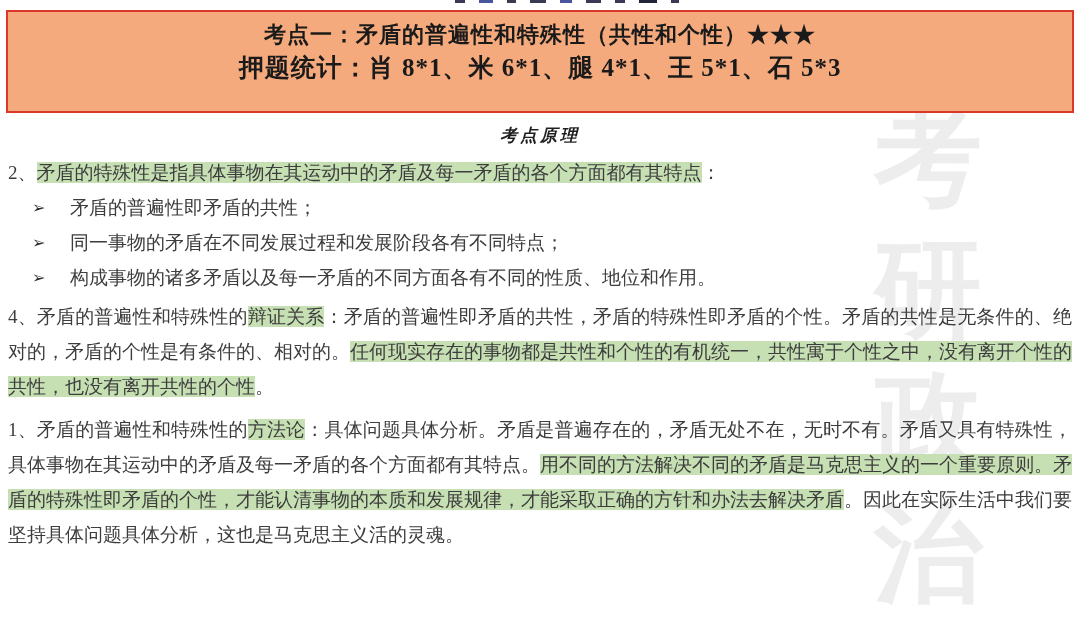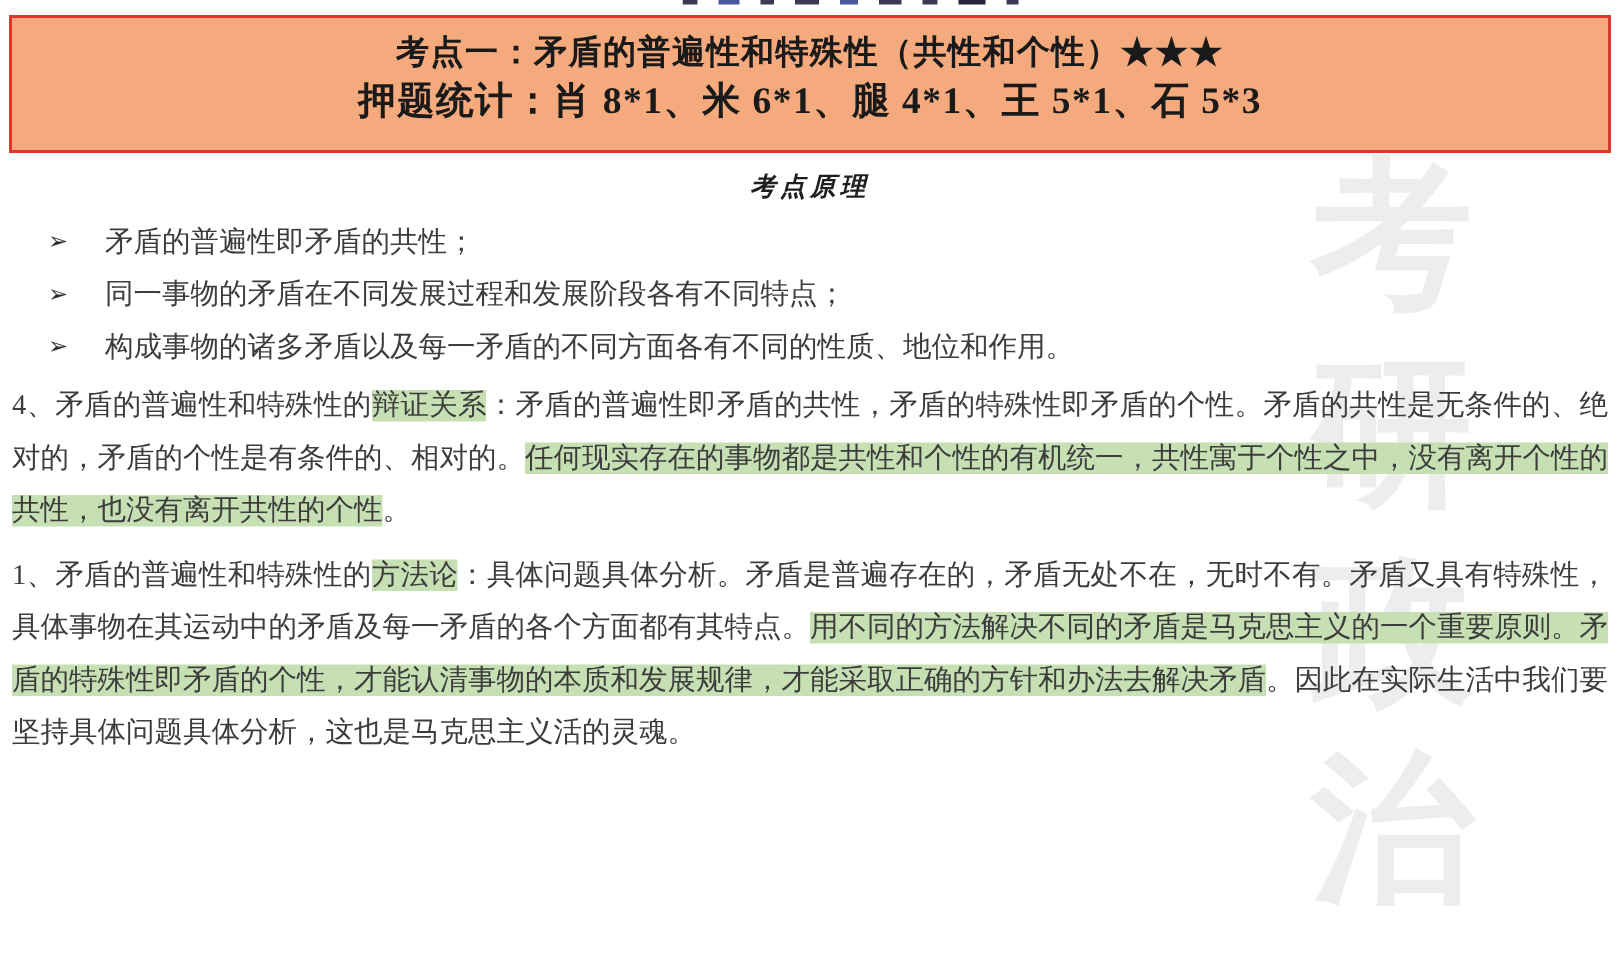--- a/index.html
+++ b/index.html
@@ -40,21 +40,21 @@
     display:flex;flex-direction:column;align-items:center;
     font-size:108px;line-height:132px;font-weight:bold;
     color:var(--wm-gray);z-index:0;user-select:none;
     font-family:"Liberation Serif","DejaVu Serif",serif;
   }
 
   
   .header-box{
     position:relative;z-index:1;
     margin:10px 6px 0 6px;
-    height:92px;
+    height:103px;
     background:var(--orange-bg);
     border:2px solid var(--red-border);
     text-align:center;
     color:#1a1a1a;
   }
   .header-line1{
     margin-top:6px;
     font-size:22px;font-weight:bold;line-height:34px;
     letter-spacing:1px;
   }
@@ -116,20 +116,21 @@
 </div>
 
 <div class="header-box">
   <div class="header-line1">考点一：矛盾的普遍性和特殊性（共性和个性）★★★</div>
   <div class="header-line2">押题统计：肖 8*1、米 6*1、腿 4*1、王 5*1、石 5*3</div>
 </div>
 
 <div class="section-title">考点原理</div>
 
 <div class="content" id="content">
+    <div class="para"><span class="">2、</span><span class="hl">矛盾的特殊性是指具体事物在其运动中的矛盾及每一矛盾的各个方面都有其特点</span><span class="">：</span></div>
     <div class="bullet">
       <span class="glyph">➢</span>
       <span class="btext"><span class="">矛盾的普遍性即矛盾的共性；</span></span>
     </div>
     <div class="bullet">
       <span class="glyph">➢</span>
       <span class="btext"><span class="">同一事物的矛盾在不同发展过程和发展阶段各有不同特点；</span></span>
     </div>
     <div class="bullet">
       <span class="glyph">➢</span>

